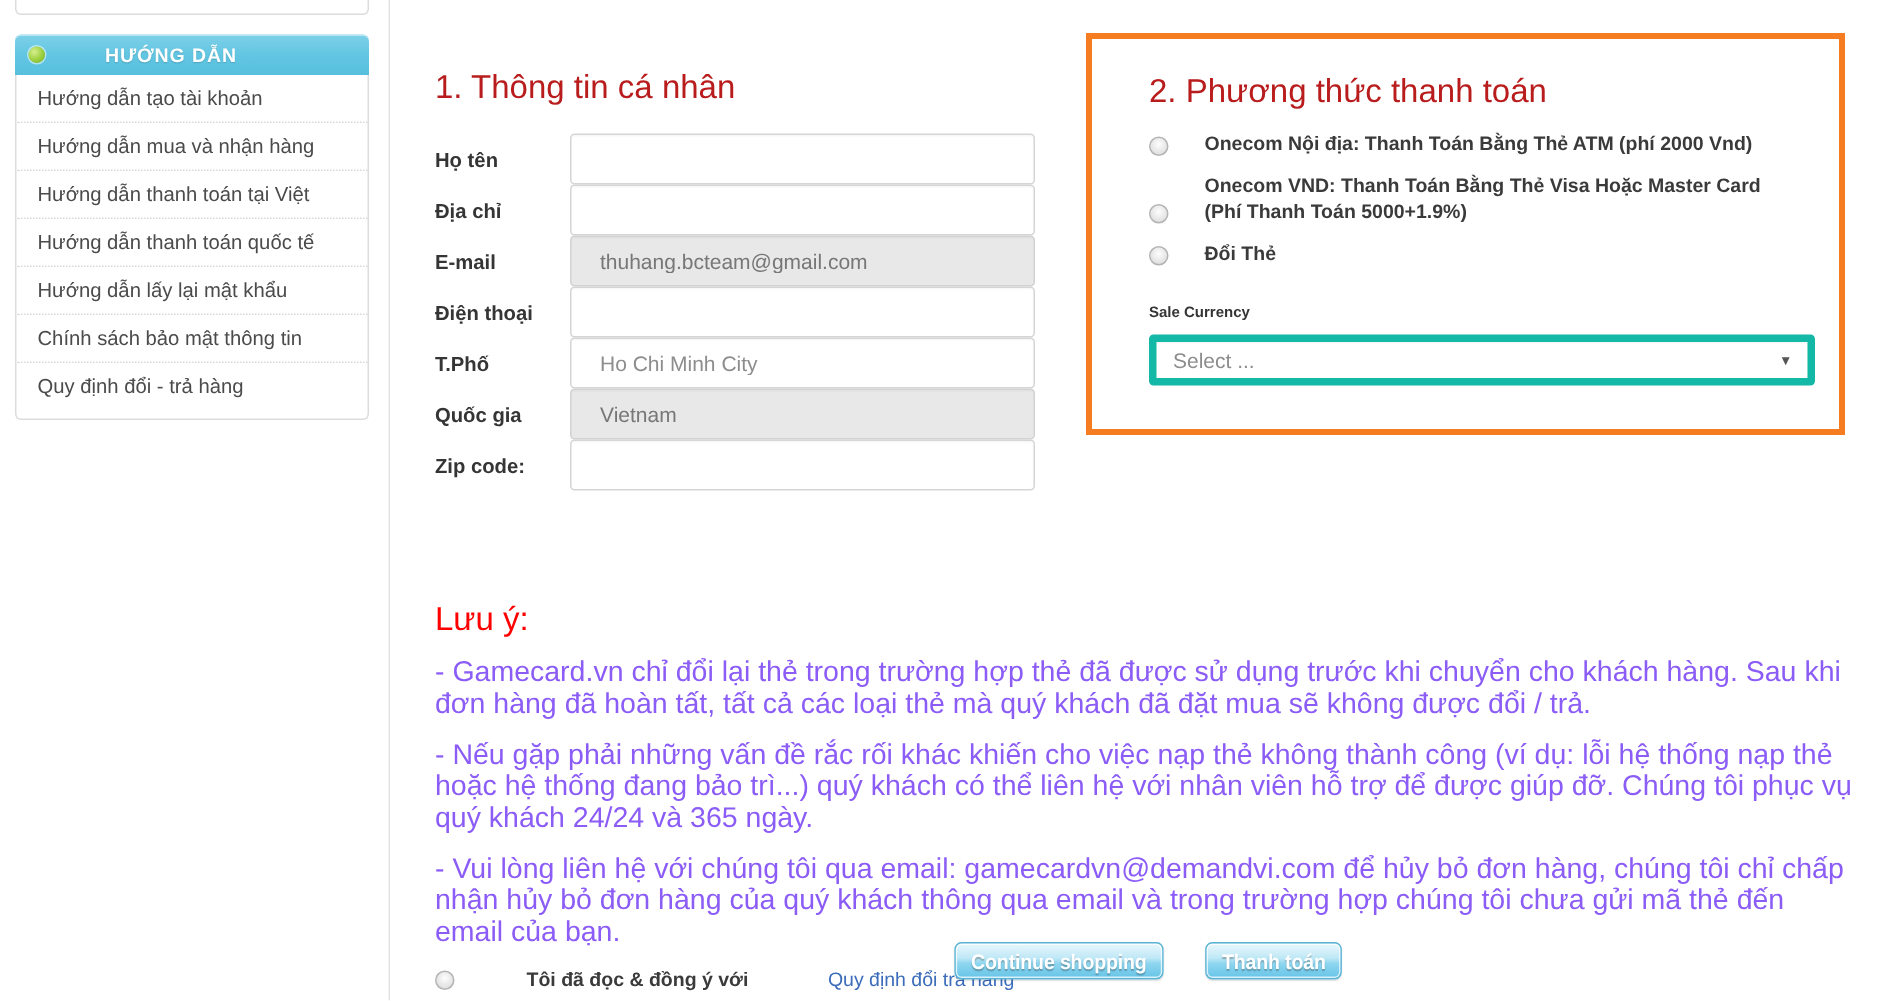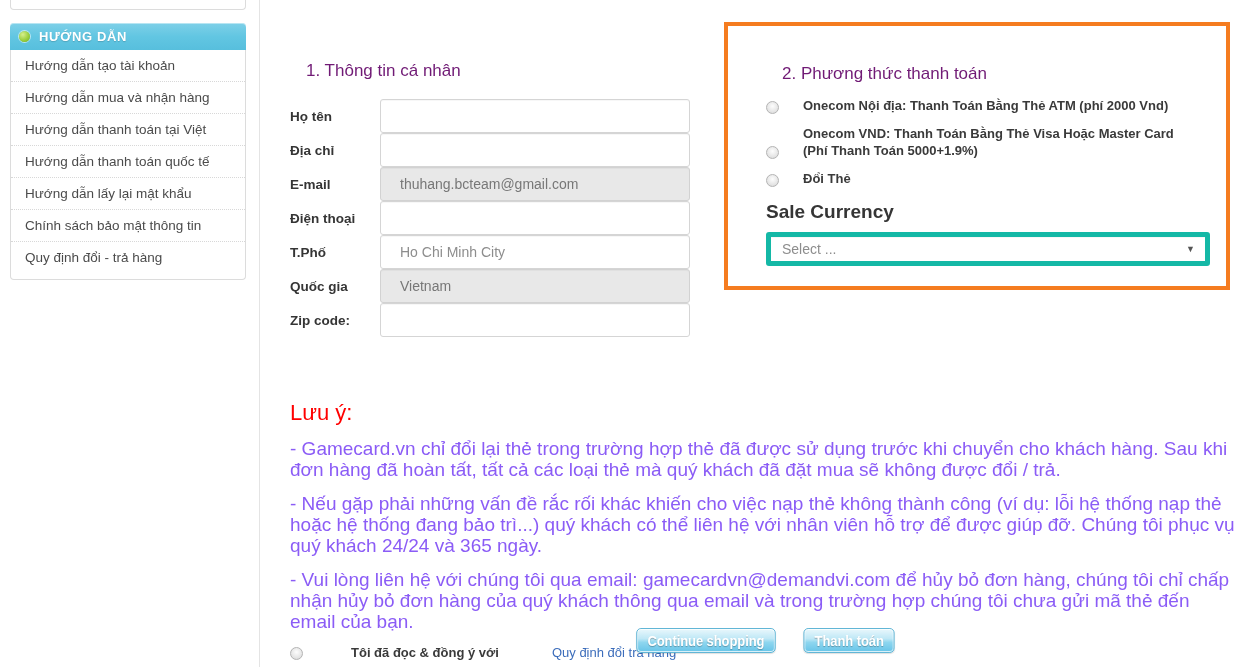--- a/index.html
+++ b/index.html
@@ -37,20 +37,21 @@
   .panel { margin-top: 13px; }
 
   .panel-header {
     height: 27px;
     background: linear-gradient(to bottom, #7ed0e8 0%, #62c6e2 50%, #57bfdd 100%);
     border-radius: 4px 4px 0 0;
     display: flex;
     align-items: center;
     padding-left: 9px;
     box-shadow: inset 0 1px 0 rgba(255,255,255,.45);
+    gap: 31px;
   }
   .panel-header-title {
     color: #ffffff;
     font-size: 13px;
     font-weight: bold;
     letter-spacing: .6px;
     margin-left: 9px;
     text-shadow: 0 1px 1px rgba(0,0,0,.16);
   }
   .dot-icon {
@@ -76,24 +77,24 @@
     white-space: nowrap;
     overflow: hidden;
     cursor: pointer;
   }
   .panel-item:last-child { border-bottom: none; }
 
   
   #main { position: absolute; left: 290px; top: 0; width: 950px; }
 
   .section-title {
-    font-size: 17px;
-    color: #701a75;
+    font-size: 22px;
+    color: #b91c1c;
     font-weight: normal;
-    margin: 16px;
+    margin: 0;
   }
 
   
   #personal-info { position: absolute; left: 0px; top: 45px; width: 400px; }
   .field-row { display: flex; align-items: center; }
   .field-label {
     width: 90px;
     font-size: 13.5px;
     font-weight: bold;
     color: #353535;
@@ -148,24 +149,24 @@
   }
   .radio-text {
     font-size: 13px;
     font-weight: bold;
     color: #3a3a3a;
     line-height: 17px;
     margin-left: 1px;
   }
 
   .currency-label {
-    font-size: 19px;
+    font-size: 10px;
     font-weight: bold;
     color: #353535;
-    margin: 14px 0 9px 0;
+    margin: 26px 0 9px 0;
   }
   .select-box {
     position: relative;
     width: 444px;
     height: 34px;
     border: 5px solid #14b8a6;
     border-radius: 3px;
     background: #ffffff;
     box-shadow: inset 0 1px 1px rgba(0,0,0,.035);
     display: flex;

